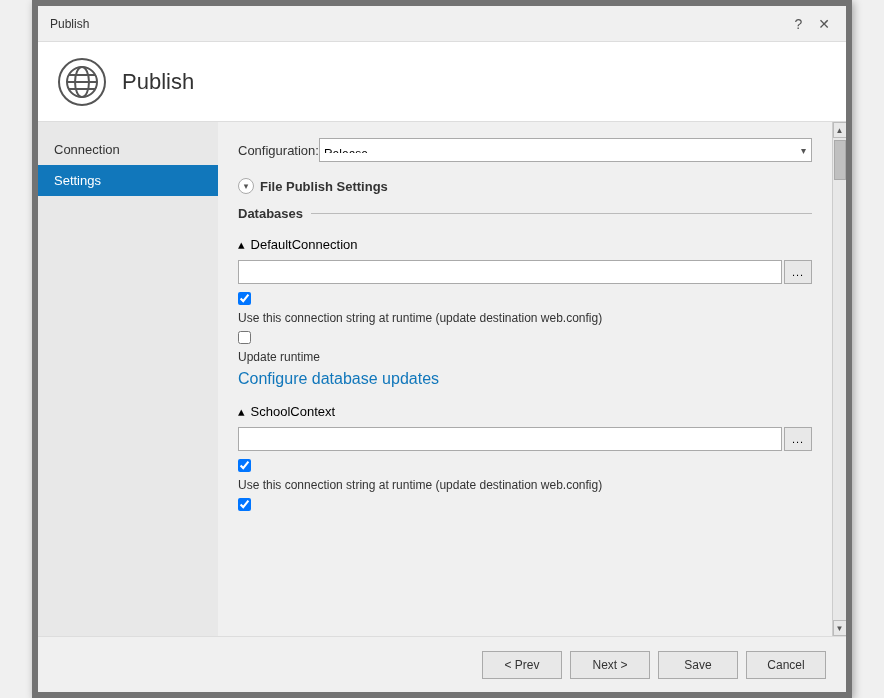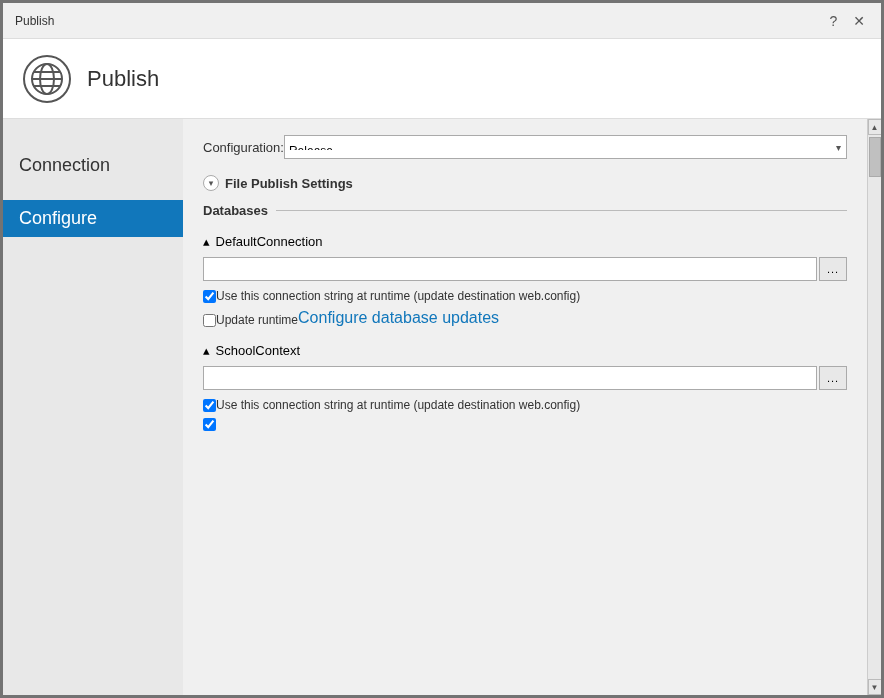--- a/index.html
+++ b/index.html
@@ -8,24 +8,24 @@
       font-size: 13px;
       background: #f0f0f0;
       display: flex;
       align-items: center;
       justify-content: center;
       width: 884px;
       height: 698px;
       overflow: hidden;
     }
     .dialog {
-      width: 884px;
+      width: 820px;
       height: 698px;
       background: #fdba74;
-      border: 3px solid #737373;
+      border: 6px solid #737373;
       display: flex;
       flex-direction: column;
       box-shadow: 2px 2px 8px rgba(0,0,0,0.3);
     }
     .title-bar {
       background: #f0f0f0;
       border-bottom: 1px solid #ddd;
       padding: 8px 12px;
       display: flex;
       align-items: center;
@@ -90,22 +90,21 @@
     .sidebar {
       width: 180px;
       background: #e8e8e8;
       padding: 12px 0;
       flex-shrink: 0;
     }
     .sidebar-item {
       padding: 8px 16px;
       cursor: pointer;
       color: #333;
-      font-size: 18px;
-      margin-top: 16px;
+      font-size: 13px;
     }
     .sidebar-item.active {
       background: #1177bb;
       color: white;
       position: relative;
     }
     .sidebar-item.active::after {
       content: '';
       position: absolute;
       right: -10px;
@@ -279,22 +278,24 @@
       cursor: pointer;
       font-size: 11px;
       display: flex;
       align-items: center;
       justify-content: center;
       letter-spacing: 1px;
     }
 
     .checkbox-row {
       display: flex;
-      align-items: flex-end;
+      align-items: flex-start;
+      gap: 6px;
       margin-bottom: 6px;
+      flex-direction: column;
     }
     .checkbox-row input[type="checkbox"] {
       width: 13px;
       height: 13px;
       cursor: pointer;
     }
     .checkbox-label {
       font-size: 12px;
       color: #333;
     }
@@ -356,21 +357,21 @@
     <span class="header-title">Publish</span>
   </div>
 
   <div class="content-area">
 
     <div class="sidebar">
       <div class="sidebar-item">
         <span>Connection</span>
       </div>
       <div class="sidebar-item active">
-        <span>Configure</span>
+        <span>Settings</span>
       </div>
     </div>
 
     <div class="main-content">
       <div style="display:flex; flex:1; overflow:hidden;">
         <div class="main-scroll-area">
 
           <div class="config-row">
             <span class="config-label">Configuration:</span>
             <div class="select-wrapper">
@@ -441,14 +442,20 @@
           <div class="scrollbar-arrow">▲</div>
           <div class="scrollbar-thumb"></div>
           <div class="scrollbar-space"></div>
           <div class="scrollbar-arrow">▼</div>
         </div>
       </div>
     </div>
 
   </div>
 
+  <div class="footer">
+    <button class="footer-btn">&lt; Prev</button>
+    <button class="footer-btn">Next &gt;</button>
+    <button class="footer-btn">Save</button>
+    <button class="footer-btn">Cancel</button>
+  </div>
 
 </div>
 
 </body></html>

